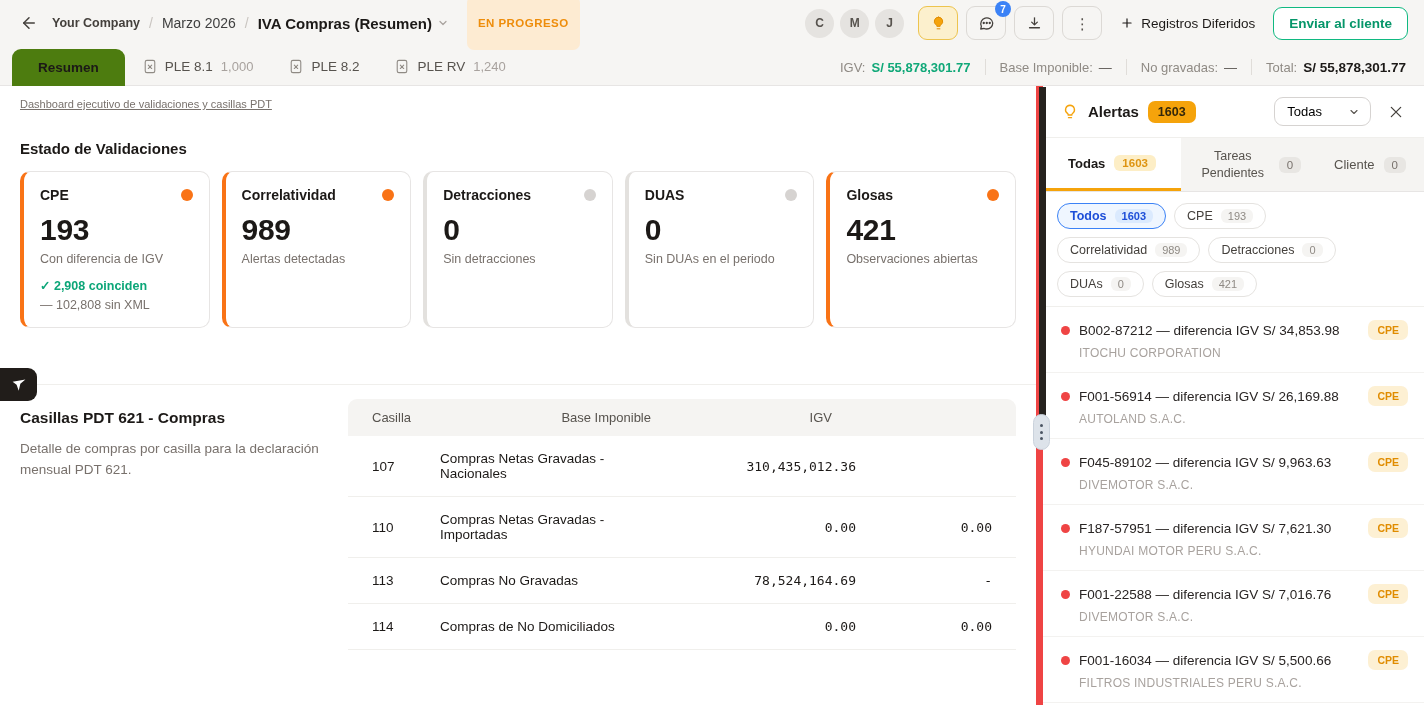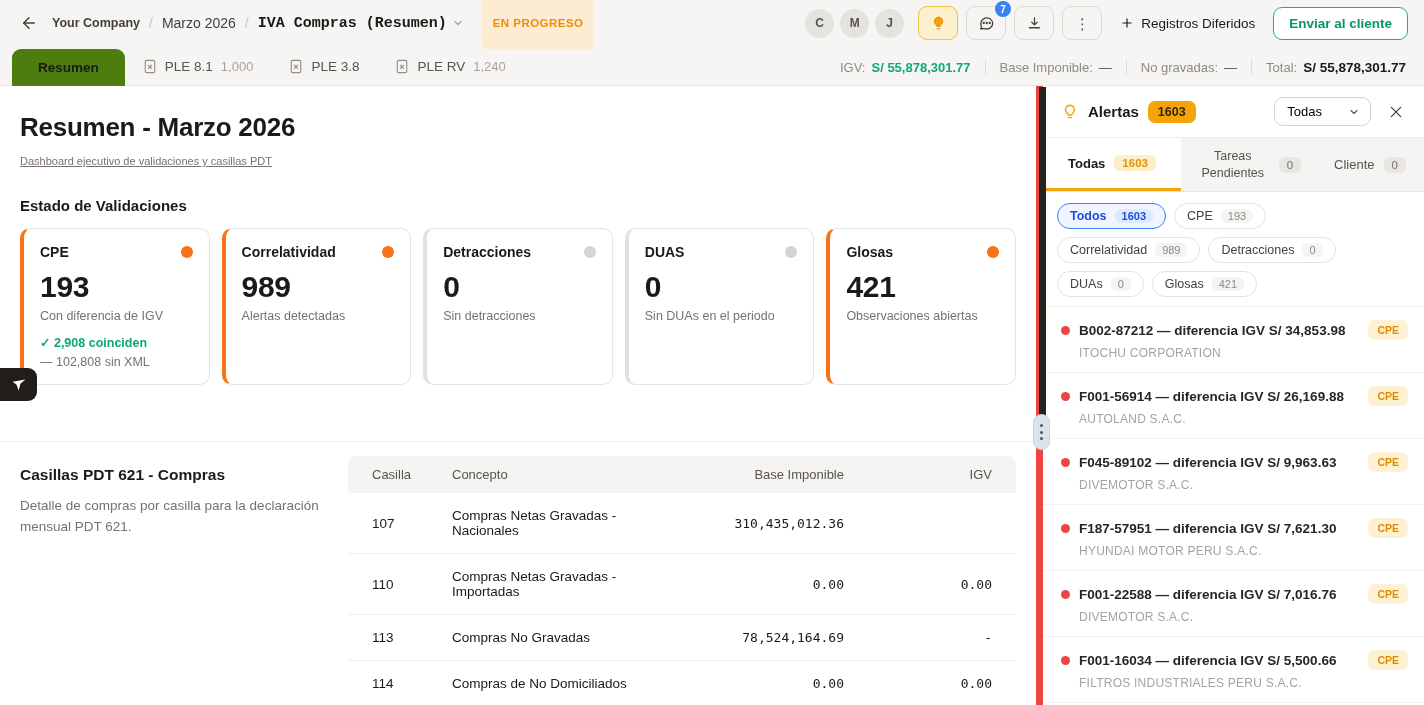--- a/index.html
+++ b/index.html
@@ -11,21 +11,21 @@
   
   .topbar {
     height:46px; background:#f6f5f3; display:flex; align-items:center;
     padding:0 16px; gap:10px;
   }
   .icon-btn-plain { background:none; border:none; display:flex; align-items:center; cursor:pointer; padding:4px; }
   .crumb { display:flex; align-items:center; gap:9px; white-space:nowrap; }
   .crumb-company { font-size:12.5px; font-weight:700; color:#44403c; }
   .crumb-sep { color:#c9c5c0; font-size:14px; }
   .crumb-period { font-size:14px; color:#404040; }
-  .crumb-page { font-size:15px; font-weight:700; color:#1c1917; display:flex; align-items:center; gap:5px; cursor:pointer;font-family:Liberation Mono, monospace; }
+  .crumb-page { font-size:15px; font-weight:700; color:#1c1917; display:flex; align-items:center; gap:5px; cursor:pointer; }
   .badge-progress {
     margin-left:8px; background:#fdebd2; color:#ee8d0b; font-weight:700;
     font-size:11.5px; letter-spacing:.04em; padding:21px 11px; border-radius:7px; white-space:nowrap;
   }
   .topbar-right { margin-left:auto; display:flex; align-items:center; gap:8px; }
   .avatars { display:flex; gap:6px; margin-right:6px; }
   .avatar {
     width:29px; height:29px; border-radius:50%; background:#e5e3e0; color:#57534e;
     font-size:12px; font-weight:600; display:flex; align-items:center; justify-content:center;
     border:none; cursor:pointer;
@@ -94,21 +94,21 @@
   .card-sub { font-size:12.5px; color:#78716c; }
   .card-ok { color:#0ca678; font-size:12.5px; font-weight:700; margin-top:12px; }
   .card-muted { color:#78716c; font-size:12.5px; margin-top:5px; }
   .section-divider { border:none; border-top:1px solid #f0efec; margin:56px 0 0; }
   
   .casillas { display:flex; padding:14px 20px 0; gap:28px; }
   .casillas-left { width:300px; flex-shrink:0; }
   .casillas-left h2 { font-size:15.5px; font-weight:700; margin:10px 0 12px; }
   .casillas-left p { font-size:13.5px; color:#78716c; line-height:1.55; }
   .ctable { flex:1; }
-  .t-row { display:grid; grid-template-columns:92px 1fr 205px 160px; align-items:center;gap:12px; }
+  .t-row { display:grid; grid-template-columns:92px 1fr 205px 160px; align-items:center; }
   .t-head { background:#f5f4f2; border-radius:9px 9px 0 0; color:#57534e; font-size:13px; }
   .t-head > div { padding:11px 0; }
   .t-body { border-bottom:1px solid #f0efec; }
   .t-body > div { padding:15px 0; }
   .c-casilla { padding-left:24px !important; }
   .c-num { text-align:right; font-family:"DejaVu Sans Mono", monospace; font-size:13px; }
   .c-igv { padding-right:24px !important; }
   
   .brand-tab {
     position:absolute; left:0; top:368px; width:37px; height:33px; background:#211d1a;
@@ -145,21 +145,21 @@
     display:inline-flex; align-items:center; gap:8px; border:1px solid #e5e3e0; border-radius:999px;
     padding:5px 12px; font-size:12.5px; color:#44403c; background:#fff; cursor:pointer;
   }
   .chip .chip-count { background:#f5f4f2; color:#8f8a84; font-size:11px; border-radius:6px; padding:1px 7px; }
   .chip.active { border:1.5px solid #3b82f6; background:#eff6ff; color:#1d4ed8; font-weight:700; }
   .chip.active .chip-count { background:#dbeafe; color:#1d4ed8; }
   .alert-list { flex:1; overflow:hidden; }
   .alert-item { padding:13px 16px 12px 18px; border-bottom:1px solid #f3f2f0; cursor:pointer; }
   .alert-row { display:flex; align-items:center; gap:9px; }
   .alert-dot { width:9px; height:9px; border-radius:50%; background:#ef4444; flex-shrink:0; }
-  .alert-title { font-size:13.5px; font-weight:700; color:#292524; }
+  .alert-title { font-size:13.5px; font-weight:400; color:#292524; }
   .alert-tag { margin-left:auto; background:#fdf0d3; color:#e08c00; font-weight:700; font-size:10.5px; padding:4px 9px; border-radius:7px; }
   .alert-company { margin:6px 0 0 18px; font-size:12px; color:#a8a29e; letter-spacing:.02em; }
   svg { display:block; }
 </style>
 </head>
 <body>
 
 <header class="topbar">
   <button class="icon-btn-plain">
     <span>
@@ -251,21 +251,21 @@
     <span>PLE 8.1</span>
     <span class="count">1,000</span>
   </button>
   <button class="tab">
     <span>
       <svg width="14" height="15" viewBox="0 0 20 22" fill="none" stroke="#8f8a84" stroke-width="1.6" stroke-linecap="round">
           <rect x="3" y="2" width="14" height="18" rx="2.5"></rect>
           <path d="M7.5 9l5 5M12.5 9l-5 5"></path>
         </svg>
     </span>
-    <span>PLE 3.8</span>
+    <span>PLE 8.2</span>
   </button>
   <button class="tab">
     <span>
       <svg width="14" height="15" viewBox="0 0 20 22" fill="none" stroke="#8f8a84" stroke-width="1.6" stroke-linecap="round">
           <rect x="3" y="2" width="14" height="18" rx="2.5"></rect>
           <path d="M7.5 9l5 5M12.5 9l-5 5"></path>
         </svg>
     </span>
     <span>PLE RV</span>
     <span class="count">1,240</span>
@@ -290,21 +290,20 @@
     <span class="sum-item">
       <span class="sum-label">Total:</span>
       <span class="v-dark">S/ 55,878,301.77</span>
     </span>
   </div>
 </div>
 
 <div class="content">
 
   <main class="main">
-    <h1>Resumen - Marzo 2026</h1>
     <p class="subtitle">Dashboard ejecutivo de validaciones y casillas PDT</p>
 
     <h3 class="section-heading">Estado de Validaciones</h3>
 
     <div class="cards">
 
         <div class="card warn">
           <div class="card-top">
             <span class="card-title">CPE</span>
             <span class="dot"></span>
@@ -359,21 +358,20 @@
     <hr class="section-divider">
 
     <section class="casillas">
       <div class="casillas-left">
         <h2>Casillas PDT 621 - Compras</h2>
         <p>Detalle de compras por casilla para la declaración mensual PDT 621.</p>
       </div>
       <div class="ctable">
         <div class="t-row t-head">
           <div class="c-casilla">Casilla</div>
-          <div>Concepto</div>
           <div class="c-num" style="font-family:'Liberation Sans',sans-serif">Base Imponible</div>
           <div class="c-num c-igv" style="font-family:'Liberation Sans',sans-serif">IGV</div>
         </div>
         <div>
 
             <div class="t-row t-body">
               <div class="c-casilla">107</div>
               <div>Compras Netas Gravadas - Nacionales</div>
               <div class="c-num">310,435,012.36</div>
             </div>

